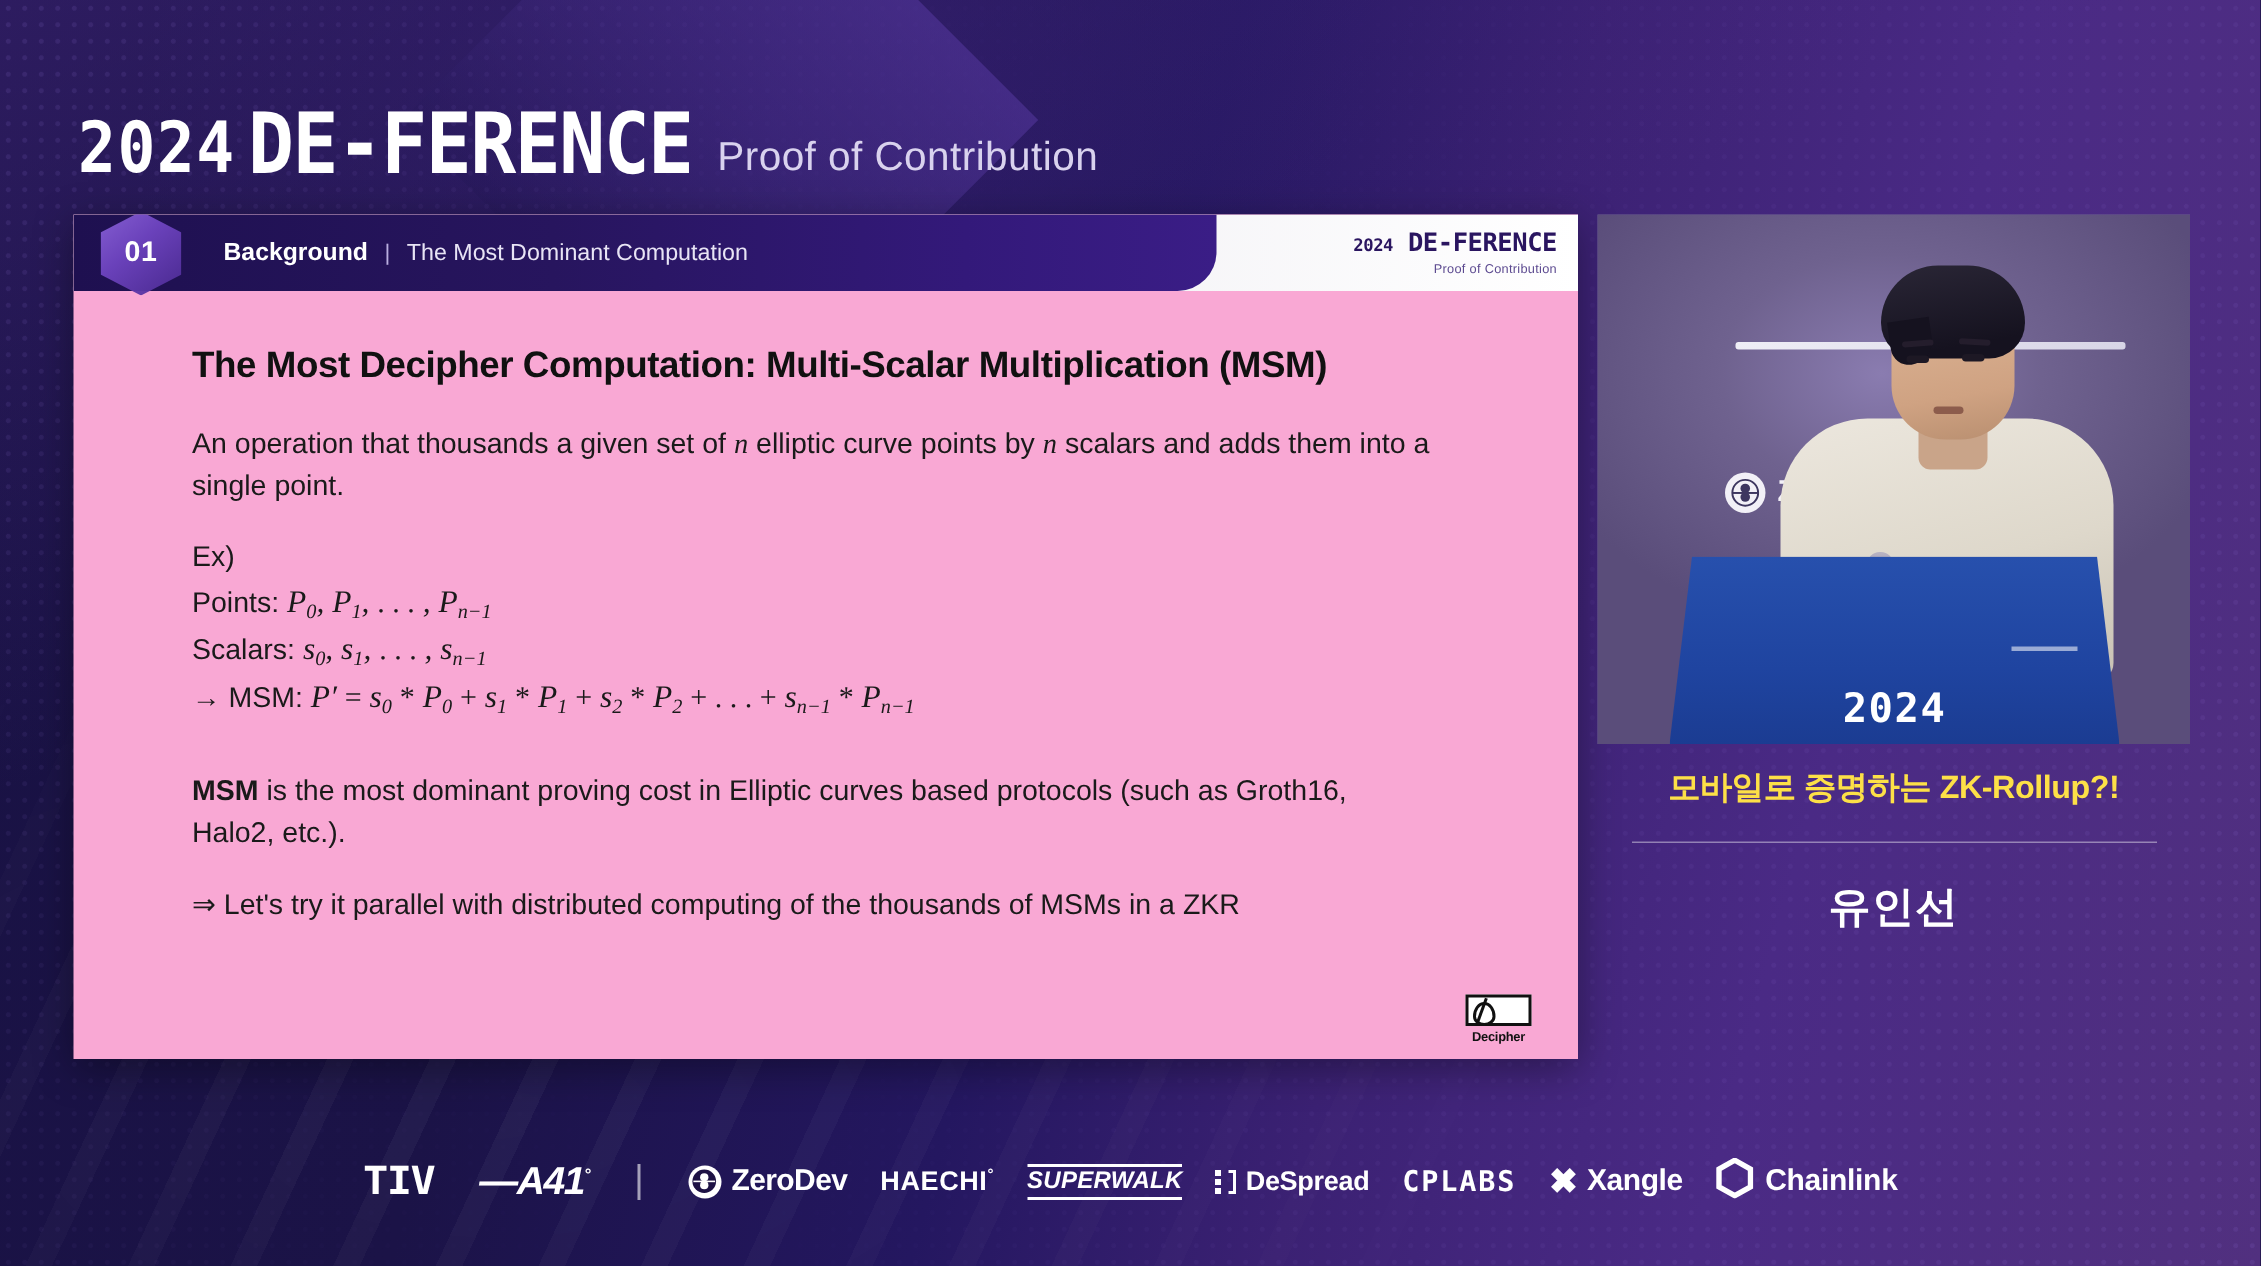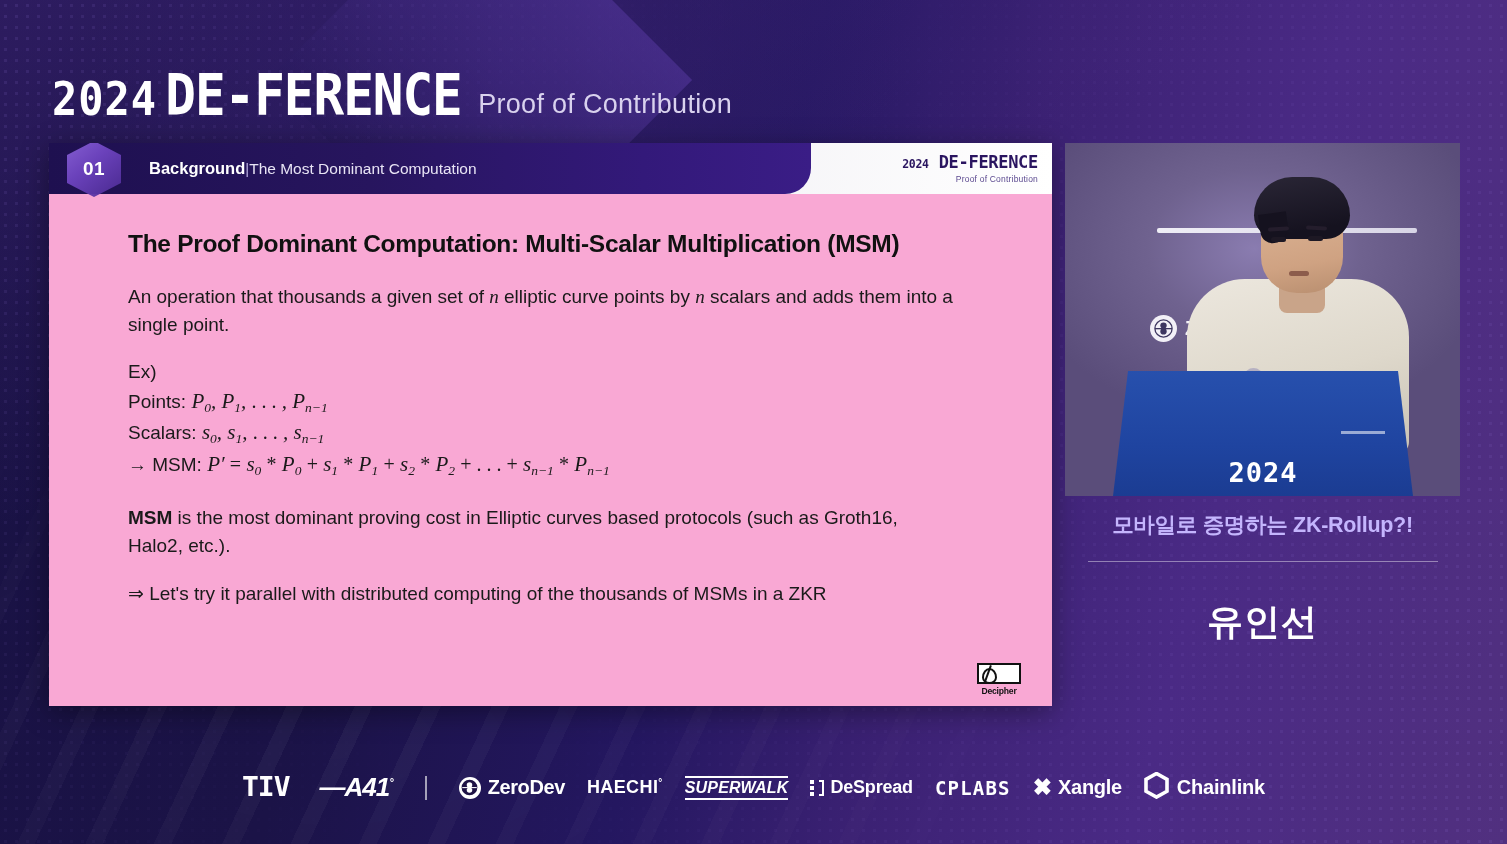--- a/index.html
+++ b/index.html
@@ -86,21 +86,21 @@
   }
   .hex-shape {
     position:absolute; inset:0;
     background:linear-gradient(140deg,#8a62d8 0%,#6e44c0 42%,#4b2a92 100%);
     clip-path:polygon(50% 0%,100% 25%,100% 75%,50% 100%,0% 75%,0% 25%);
     opacity:.95;
   }
   .hex-num {
     position:relative; color:#fff; font-size:19px; font-weight:700; letter-spacing:.5px;
   }
-  .hdr-text { position:absolute; left:100px; top:16px; display:flex; align-items:baseline; gap:0; }
+  .hdr-text { position:absolute; left:100px; top:16px; display:flex; align-items:baseline; gap:11px; }
   .hdr-cat { color:#ffffff; font-size:16.5px; font-weight:700; }
   .hdr-sep { color:#b9aee0; font-size:15px; }
   .hdr-sub { color:#e8e4f5; font-size:15.5px; font-weight:400; }
 
   .hdr-logo { position:absolute; right:14px; top:9px; text-align:right; }
   .hdr-logo-main {
     font-size:17px; font-weight:700; color:#2a1560; letter-spacing:-.3px;
     font-family:"DejaVu Sans Mono", monospace;
   }
   .hdr-logo-main .yr { font-size:11.5px; }
@@ -111,21 +111,21 @@
   .s-title {
     font-size:24.5px; font-weight:700; color:#111; letter-spacing:-.3px;
     margin-bottom:25px;
   }
   .s-para {
     font-size:19px; color:#1a1a1a; line-height:1.45; margin-bottom:20px; max-width:830px;
   }
   .s-para b { font-weight:700; }
   .mvar { font-family:"Liberation Serif", serif; font-style:italic; font-size:19px; }
 
-  .ex-block { margin-bottom:24px; font-size:19px; color:#1a1a1a; line-height:1.45; }
+  .ex-block { margin-bottom:34px; font-size:19px; color:#1a1a1a; line-height:1.45; }
   .ex-line { white-space:nowrap; }
   .mth { font-family:"Liberation Serif", serif; font-style:italic; font-size:21px; }
   .mth sub {
     font-family:"Liberation Serif", serif; font-style:italic;
     font-size:13.5px; vertical-align:-.3em;
   }
   .op { font-family:"Liberation Serif", serif; font-style:normal; font-size:20px; }
 
   .decipher {
     position:absolute; right:30px; bottom:10px; width:46px; text-align:center;
@@ -217,23 +217,23 @@
     position:absolute; right:28px; top:60px; width:44px; height:3px; background:rgba(255,255,255,.55);
   }
   .v-2024 {
     position:absolute; left:0; right:0; bottom:8px; text-align:center;
     color:#fff; font-size:27px; font-weight:700; letter-spacing:1px;
     font-family:"DejaVu Sans Mono", monospace;
   }
 
   
   .caption { position:absolute; left:1065px; top:510px; width:395px; text-align:center; z-index:6; }
-  .cap-title { color:#c4b5fd; font-size:21.5px; font-weight:700; letter-spacing:-.3px; }
+  .cap-title { color:#fde047; font-size:21.5px; font-weight:700; letter-spacing:-.3px; }
   .cap-rule { width:350px; height:1px; background:rgba(255,255,255,.42); margin:22px auto 0; }
-  .cap-name { color:#ffffff; font-size:36px; font-weight:700; margin-top:36px; letter-spacing:1px;font-family:Liberation Serif, serif; }
+  .cap-name { color:#ffffff; font-size:28px; font-weight:700; margin-top:24px; letter-spacing:1px;font-family:Liberation Serif, serif; }
 
   
   .footer {
     position:absolute; left:0; bottom:40px; width:1507px; z-index:6;
     display:flex; align-items:center; justify-content:center; gap:0;
   }
   .f-group { display:flex; align-items:center; }
   .f-tiv {
     font-family:"DejaVu Sans Mono", monospace; font-weight:700; font-size:28px;
     color:#fff; letter-spacing:-1px; margin-right:30px; transform:scaleY(.92);
@@ -307,21 +307,21 @@
     <div class="hdr-logo">
       <div class="hdr-logo-main">
         <span class="yr">2024</span>
         <span>DE-FERENCE</span>
       </div>
       <div class="hdr-logo-sub">Proof of Contribution</div>
     </div>
   </div>
 
   <div class="slide-body">
-    <div class="s-title">The Proof Dominant Computation: Multi-Scalar Multiplication (MSM)</div>
+    <div class="s-title">The Most Decipher Computation: Multi-Scalar Multiplication (MSM)</div>
 
     <div class="s-para"><span>An operation that thousands a given set of </span><span class="mvar">n</span><span> elliptic curve points by </span><span class="mvar">n</span><span> scalars and adds them into a single point.</span></div>
 
     <div class="ex-block">
       <div class="ex-line">Ex)</div>
       <div class="ex-line"><span>Points:</span> <span class="mth"><i>P</i><sub>0</sub>, <i>P</i><sub>1</sub>, <span class="op">. . .</span> , <i>P</i><sub>n−1</sub></span></div>
       <div class="ex-line"><span>Scalars:</span> <span class="mth"><i>s</i><sub>0</sub>, <i>s</i><sub>1</sub>, <span class="op">. . .</span> , <i>s</i><sub>n−1</sub></span></div>
       <div class="ex-line"><span>→</span> <span>MSM:</span> <span class="mth"><i>P</i>′ <span class="op">=</span> <i>s</i><sub>0</sub> <span class="op">*</span> <i>P</i><sub>0</sub> <span class="op">+</span> <i>s</i><sub>1</sub> <span class="op">*</span> <i>P</i><sub>1</sub> <span class="op">+</span> <i>s</i><sub>2</sub> <span class="op">*</span> <i>P</i><sub>2</sub> <span class="op">+ . . . +</span> <i>s</i><sub>n−1</sub> <span class="op">*</span> <i>P</i><sub>n−1</sub></span></div>
     </div>
 

